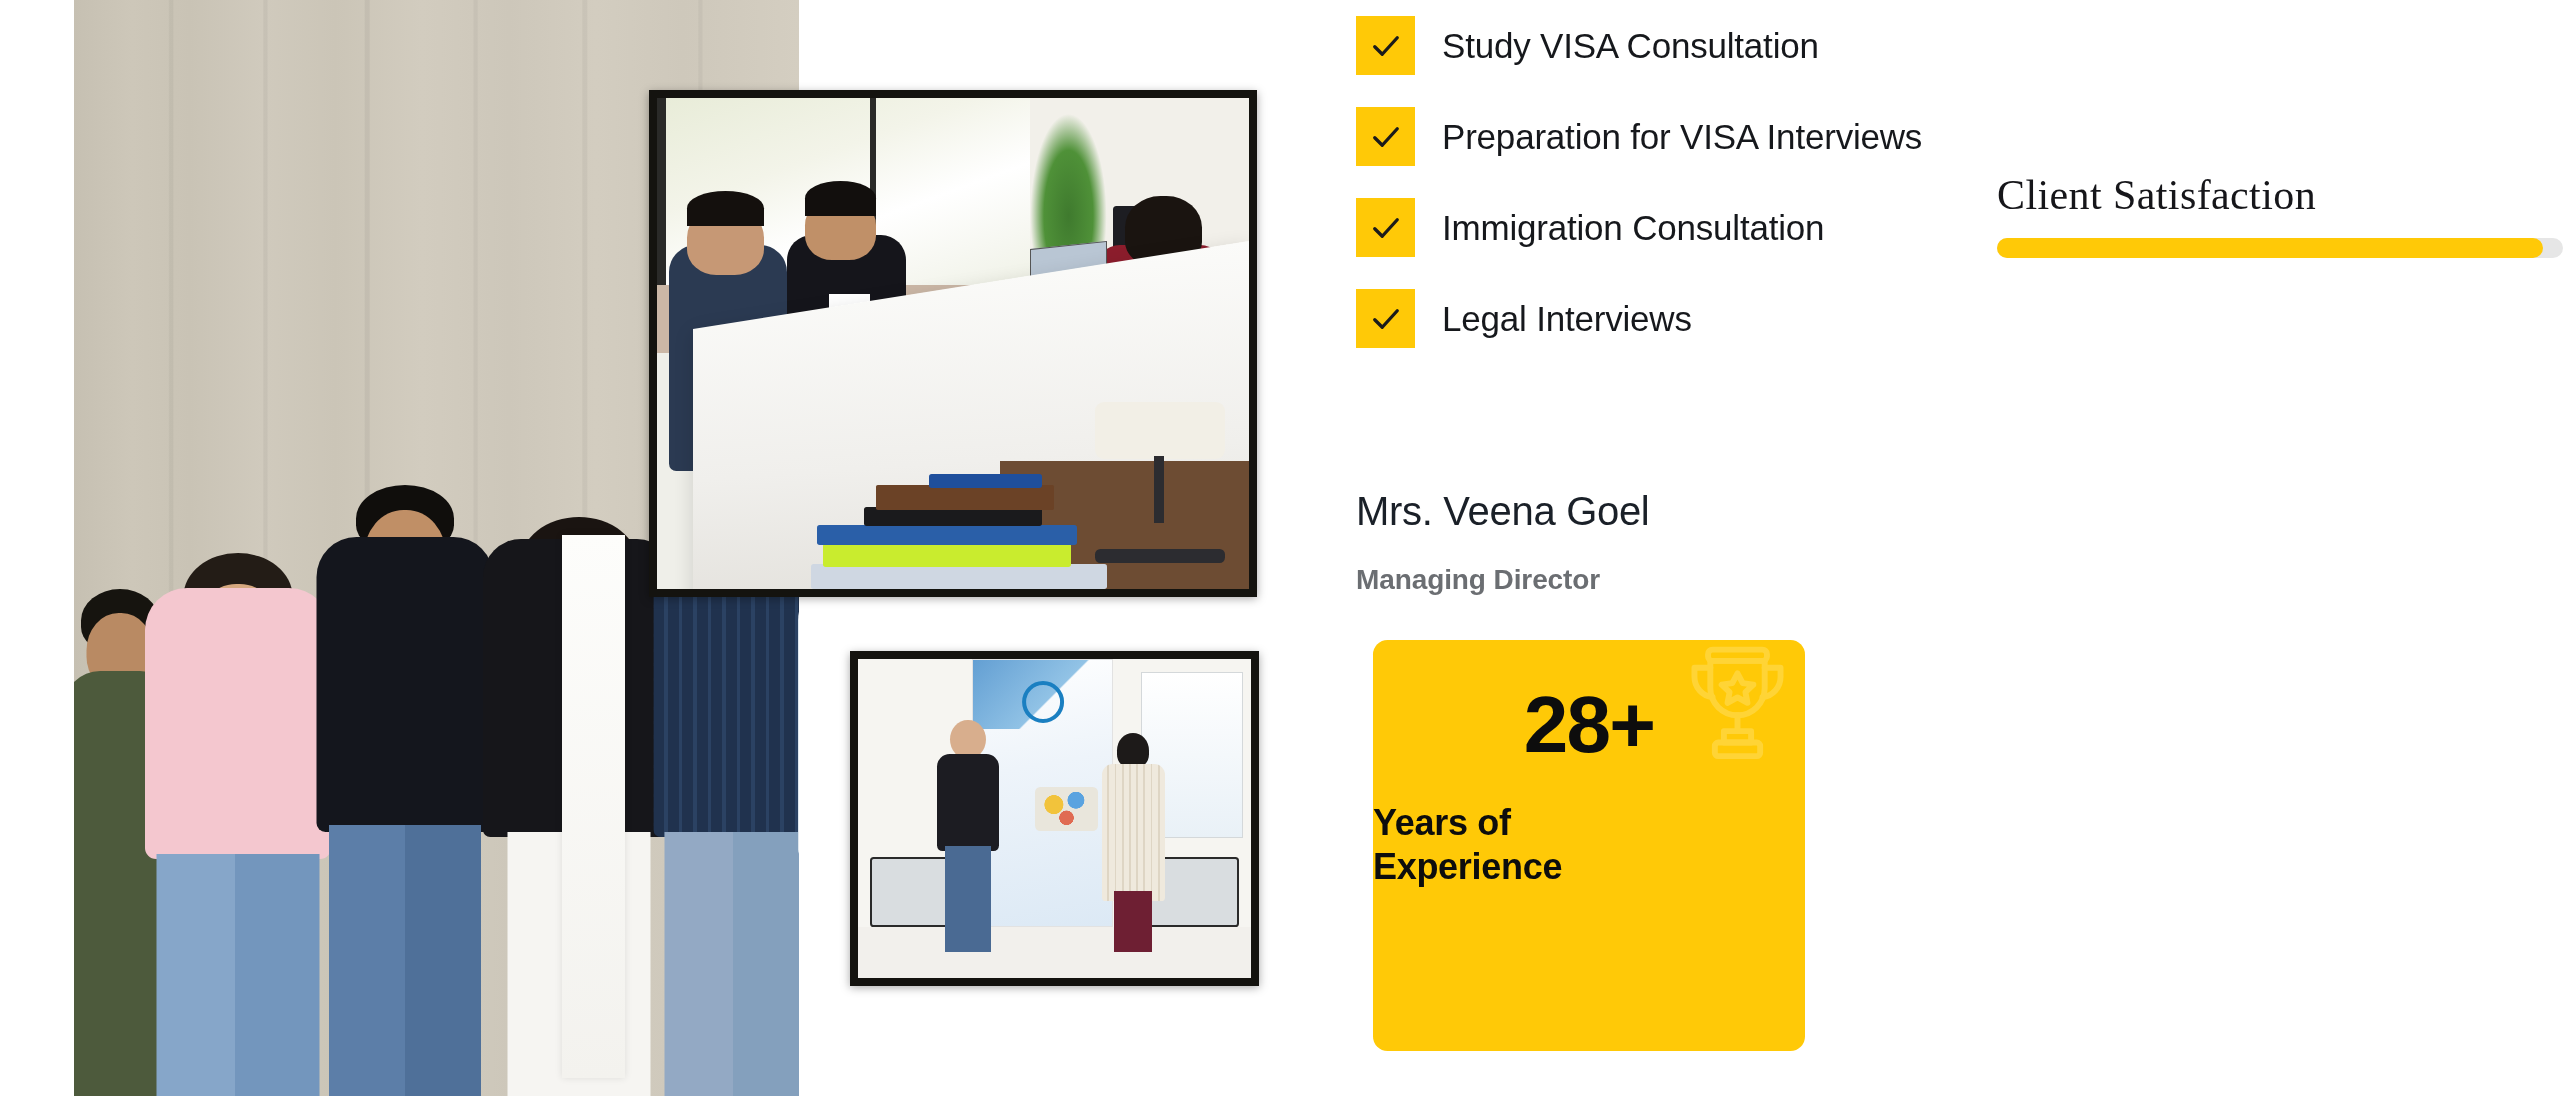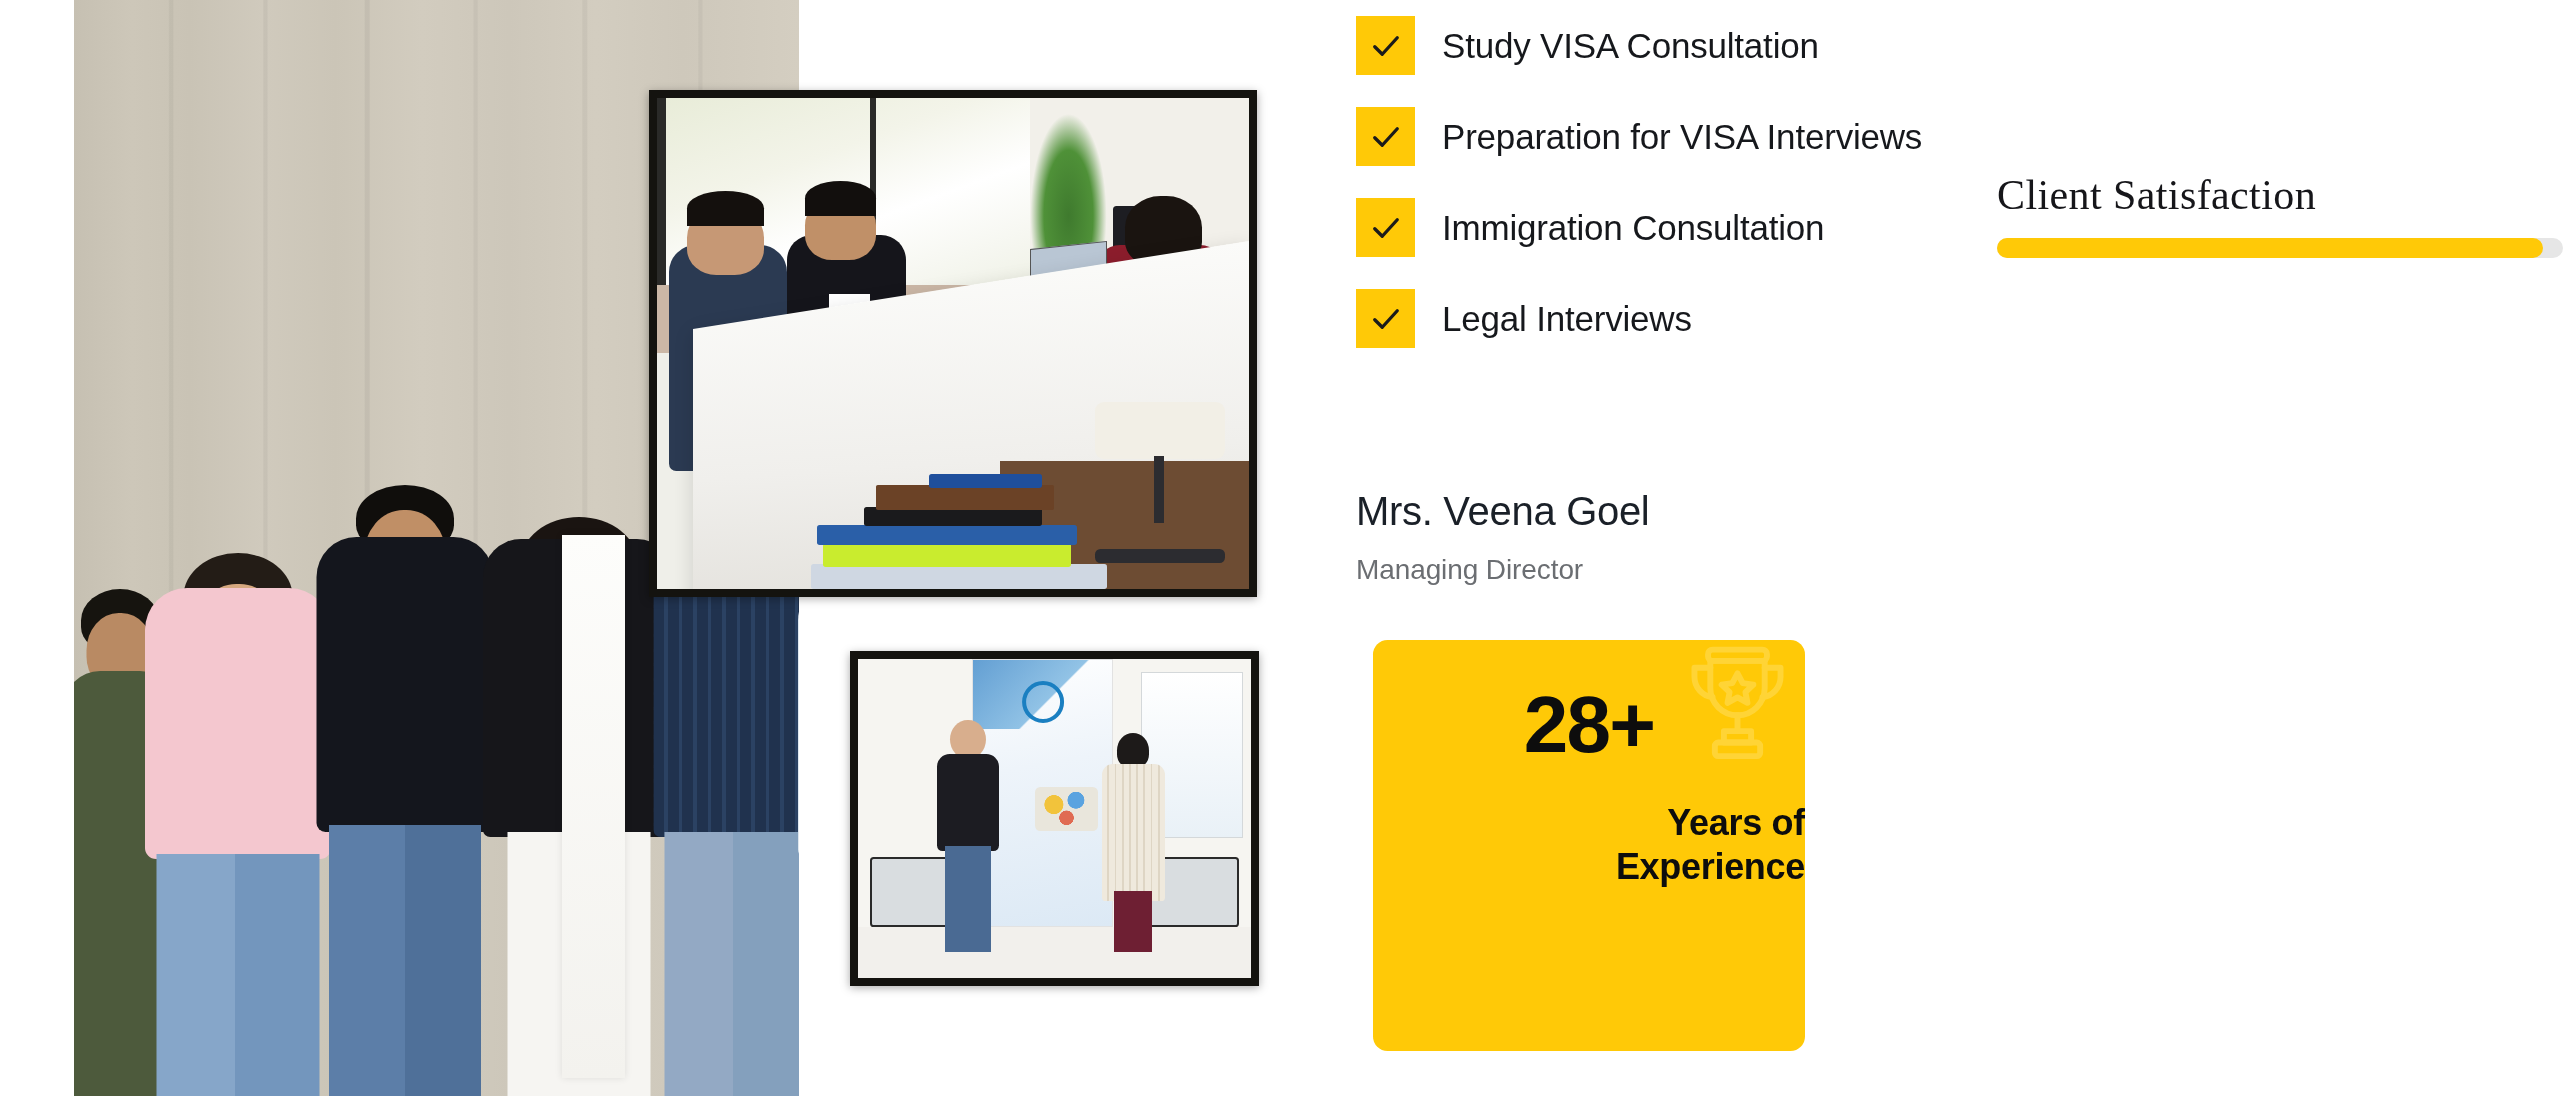--- a/index.html
+++ b/index.html
@@ -175,39 +175,39 @@
   }
   .sat-bar {
     position: relative; margin-top: 20px; margin-left: 0;
     width: 566px; height: 20px; background: #e6e6e6; border-radius: 10px;
   }
   .sat-fill { position: absolute; left: 0; top: 0; height: 100%; background: #FFC907; border-radius: 10px; }
 
   
   .director { position: absolute; left: 72px; top: 490px; }
   .dir-name { font-size: 40px; font-weight: 400; color: #1a2028; letter-spacing: -0.3px; line-height: 1.05; }
-  .dir-role { margin-top: 22px; font-size: 28px; font-weight: 400; color: #6b6e72; letter-spacing: -0.1px; }
+  .dir-role { margin-top: 32px; font-size: 28px; font-weight: 700; color: #6b6e72; letter-spacing: -0.1px; }
 
   
   .badge {
     position: absolute; left: 89px; top: 640px;
     width: 432px; height: 411px;
     background: #FFC907; border-radius: 14.5px;
     overflow: hidden;
   }
   .badge-trophy { position: absolute; right: -5.4px; top: -3.6px; width: 145px; height: 145px; opacity: .55; }
   .badge-trophy svg { width: 100%; height: 100%; display: block; }
   .badge-num {
     position: absolute; left: 0; right: 0; top: 45px;
     text-align: center; font-size: 80px; font-weight: 700;
     color: #0d0d0d; letter-spacing: -1.8px; line-height: 1;
   }
   .badge-sub {
     position: absolute; left: 0; right: 0; top: 161px;
-    text-align: right; font-size: 36px; font-weight: 700;
+    text-align: left; font-size: 36px; font-weight: 700;
     color: #0d0d0d; line-height: 1.22; letter-spacing: -0.3px;
   }
 </style>
 </head>
 <body>
 
 <div class="stage">
 
   <div class="collage">
 

